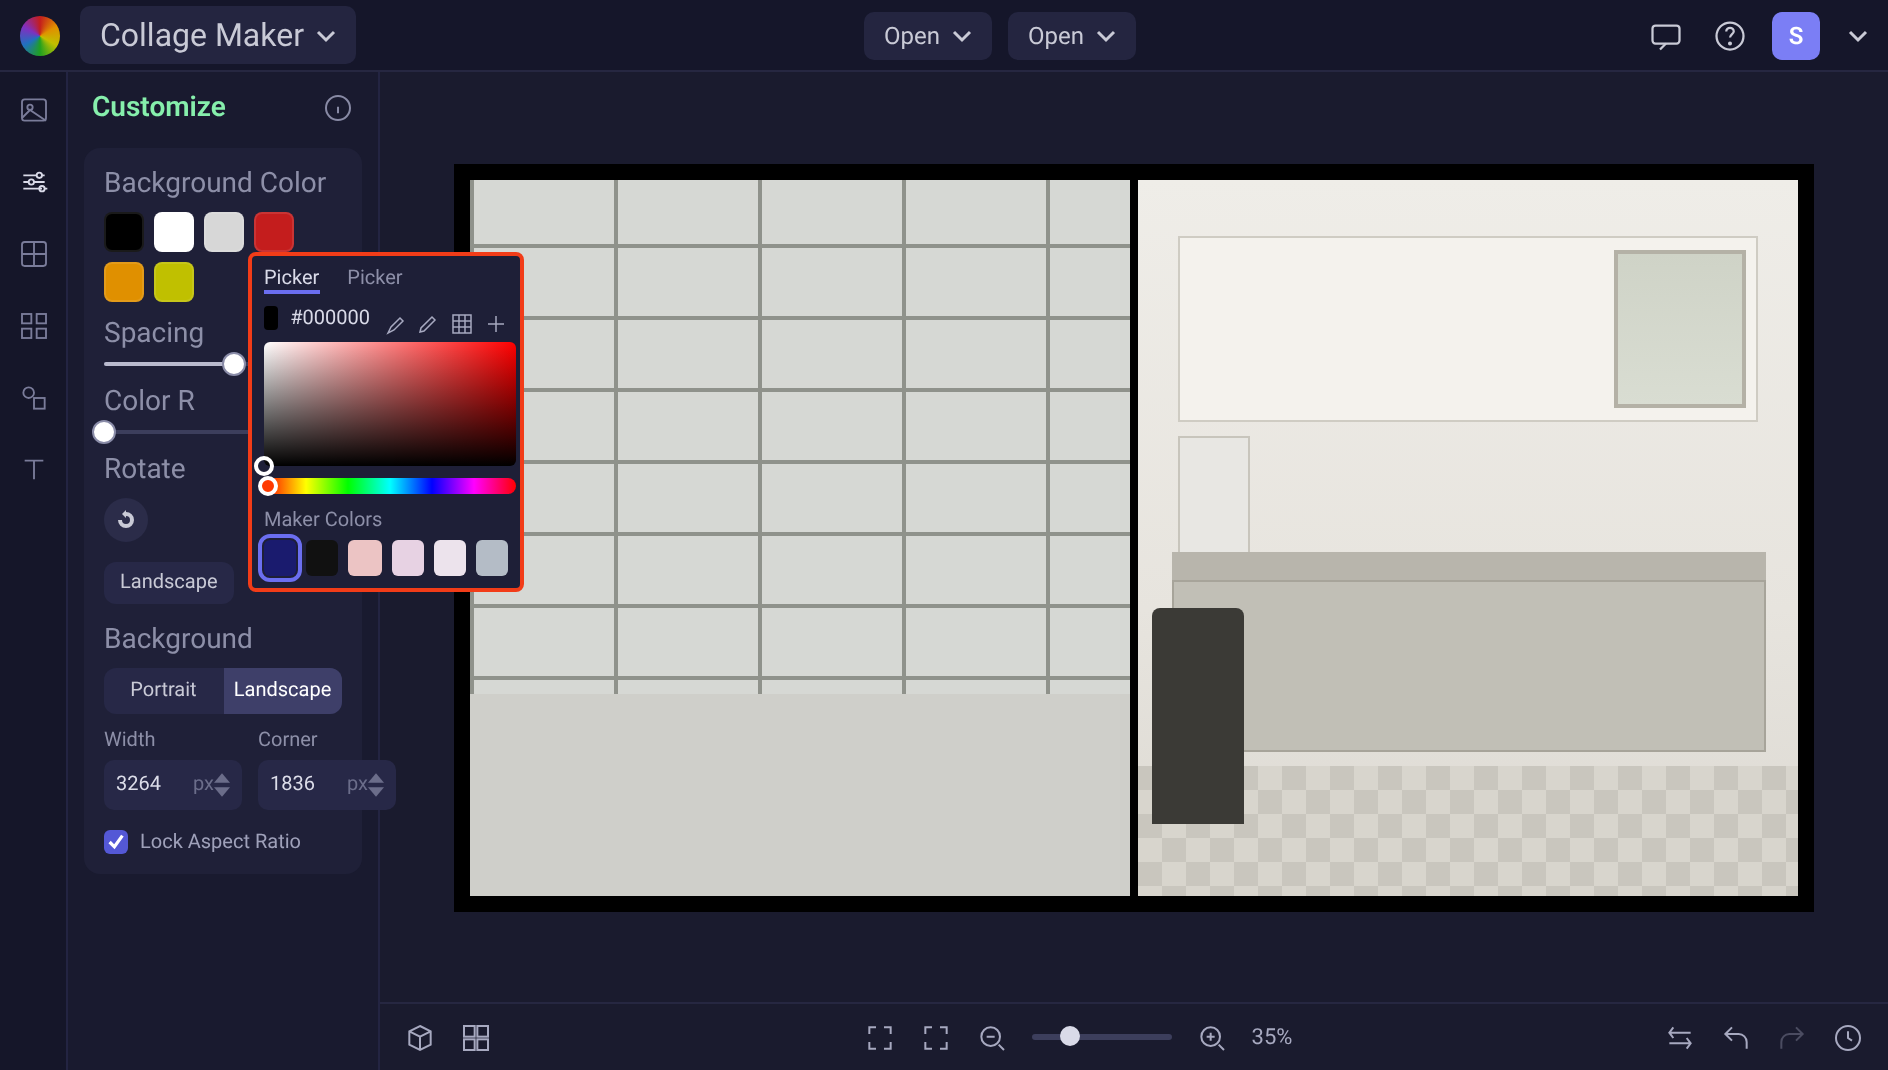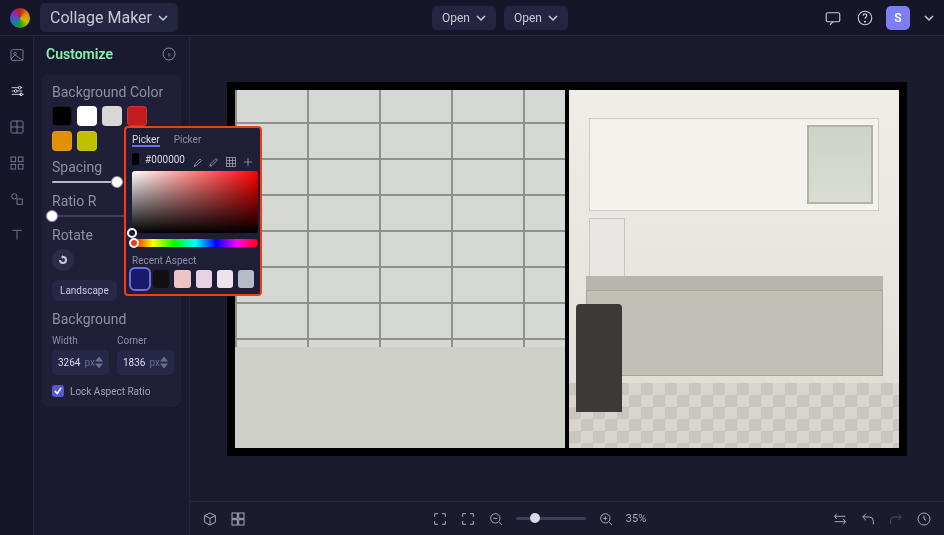--- a/index.html
+++ b/index.html
@@ -46,21 +46,21 @@
   .round-btn svg{width:12px;height:12px;fill:#c9cad6}
 
   .seg{display:flex;background:#272847;border-radius:6px;overflow:hidden}
   .seg-btn{flex:1;font-size:10px;text-align:center;padding:6px 0;cursor:pointer}
   .seg-btn.active{background:#3e3f69;color:#fff}
 
   .dim-row{display:flex;gap:8px;margin-top:8px}
   .dim-col{flex:1}
   .dim-lbl{font-size:10px;color:#8d8fa8;margin-bottom:4px}
   .dim-input{background:#272847;border-radius:5px;padding:6px;display:flex;align-items:center;justify-content:space-between;font-size:10px;color:#dcdde9}
-  .dim-input .unit{color:#6b6d8a;margin-left:4px}
+  .dim-input .unit{color:#6b6d8a;margin-left:16px}
   .steppers{display:flex;flex-direction:column;gap:1px}
   .steppers svg{width:8px;height:6px;fill:#6b6d8a;cursor:pointer}
 
   .checkrow{display:flex;align-items:center;gap:6px;margin-top:10px;font-size:10px;color:#9fa1ba}
   .checkbox{width:12px;height:12px;border-radius:3px;background:#5458d6;display:flex;align-items:center;justify-content:center}
   .checkbox svg{width:8px;height:8px;fill:none;stroke:#fff;stroke-width:2}
 
   
   .canvas-area{flex:1;display:flex;flex-direction:column;background:#1a1b2e;}
   .canvas-viewport{flex:1;display:flex;align-items:center;justify-content:center;padding:20px}
@@ -224,35 +224,39 @@
           <div class="swatch" style="background: rgb(224, 144, 0);"></div>
           <div class="swatch" style="background: rgb(192, 192, 0);"></div>
         </div>
 
       <span class="lbl">Spacing</span>
       <div class="slider-track">
         <div class="slider-fill" style="width:55%"></div>
         <div class="slider-thumb" style="left:55%"></div>
       </div>
 
-      <span class="lbl">Ratio R</span>
+      <span class="lbl">Color R</span>
       <div class="slider-track">
         <div class="slider-thumb" style="left:0%"></div>
       </div>
 
       <span class="lbl">Rotate</span>
       <div class="round-btn">
           <svg viewBox="0 0 24 24">
             <path d="M4 12a8 8 0 108-8V2L8 6l4 4V8a4 4 0 11-4 4H4z"></path>
           </svg>
         </div>
 
       <div class="freeform"><span>Landscape</span></div>
 
       <span class="lbl">Background</span>
+      <div class="seg">
+        <div class="seg-btn">Portrait</div>
+        <div class="seg-btn active">Landscape</div>
+      </div>
 
       <div class="dim-row">
         <div class="dim-col">
           <div class="dim-lbl">Width</div>
           <div class="dim-input">
             <span><span>3264</span><span class="unit">px</span></span>
             <div class="steppers">
               <svg viewBox="0 0 10 6">
                   <path d="M0 6l5-6 5 6z"></path>
                 </svg>
@@ -311,21 +315,21 @@
                 <path d="M12 4v16M4 12h16"></path>
               </svg></div>
         </div>
       </div>
       <div class="satval">
         <div class="sv-thumb"></div>
       </div>
       <div class="hue">
         <div class="hue-thumb"></div>
       </div>
-      <div class="recent-lbl">Recent Aspect</div>
+      <div class="recent-lbl">Maker Colors</div>
       <div class="recent-row" id="recent-row">
           <div class="recent-sw selected" style="background: rgb(26, 27, 110);"></div>
           <div class="recent-sw" style="background: rgb(17, 17, 17);"></div>
           <div class="recent-sw" style="background: rgb(236, 196, 196);"></div>
           <div class="recent-sw" style="background: rgb(231, 210, 227);"></div>
           <div class="recent-sw" style="background: rgb(236, 227, 236);"></div>
           <div class="recent-sw" style="background: rgb(180, 188, 198);"></div>
         </div>
     </div>
   </div>

